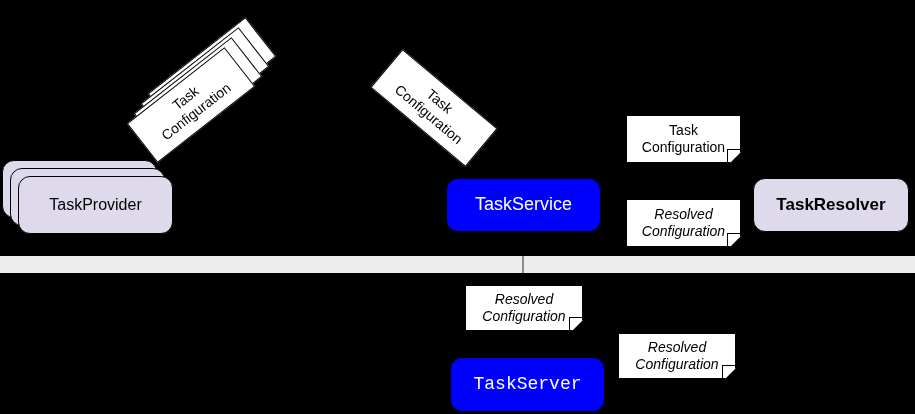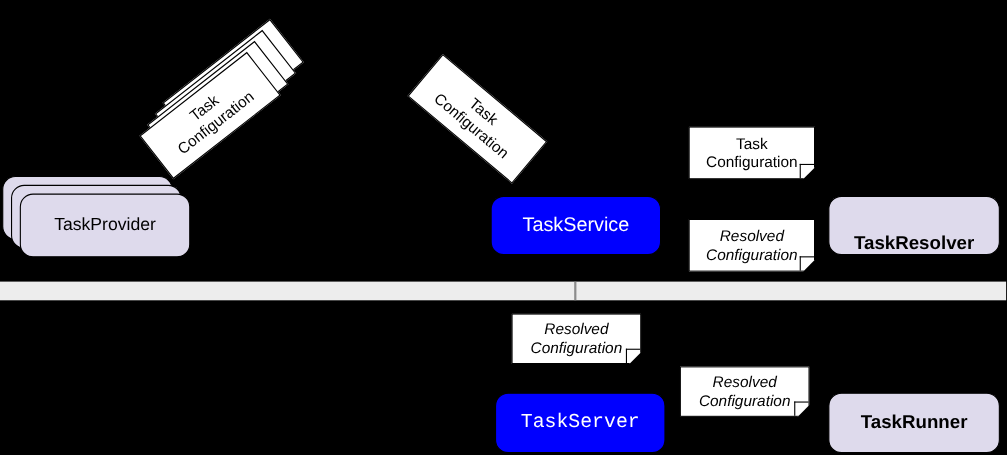--- a/index.html
+++ b/index.html
@@ -173,21 +173,21 @@
   </div>
 
   <div class="note note-italic" style="left:626px; top:199px; width:115px; height:48px;">
     <span class="note-text">
       <span>Resolved</span><br>
       <span>Configuration</span>
     </span>
     <span class="fold"></span>
   </div>
 
-  <div class="box box-lav" style="left:753px; top:178px; width:156px; height:54px;align-items:flex-end;">
+  <div class="box box-lav" style="left:753px; top:178px; width:156px; height:54px;">
     <span>TaskResolver</span>
   </div>
 
   <div class="divider" style="top:256px;">
     <div class="divider-tick" style="left:522px; top:0;"></div>
   </div>
 
   <div class="note note-italic" style="left:465px; top:285px; width:118px; height:46px;">
     <span class="note-text">
       <span>Resolved</span><br>
@@ -201,17 +201,14 @@
       <span>Resolved</span><br>
       <span>Configuration</span>
     </span>
     <span class="fold"></span>
   </div>
 
   <div class="box box-blue" style="left:450px; top:357px; width:155px; height:55px;font-family:Liberation Mono, monospace;">
     <span>TaskServer</span>
   </div>
 
-  <div class="box box-lav" style="left:753px; top:357px; width:156px; height:55px;">
-    <span>TaskRunner</span>
-  </div>
 
 </div>
 
 </body></html>

